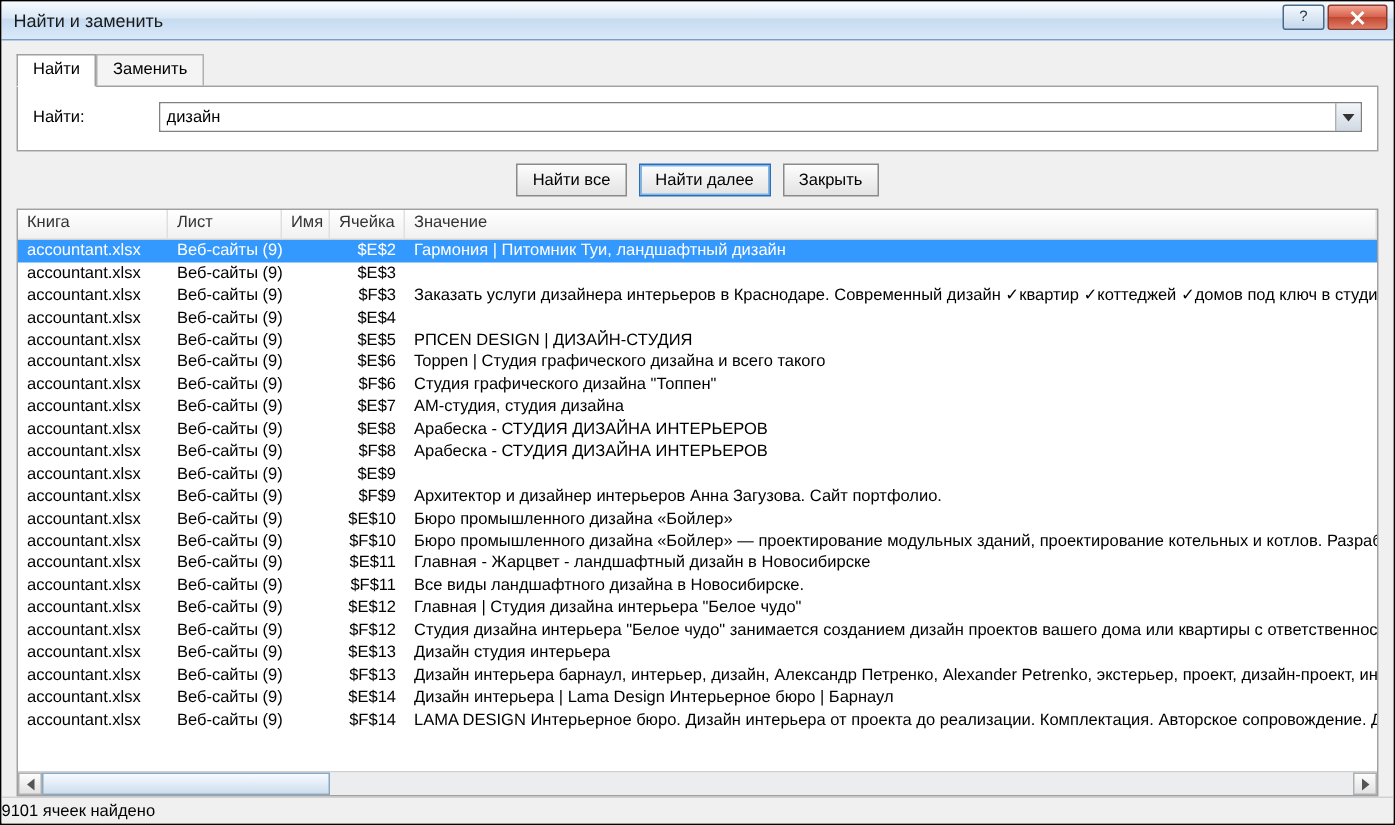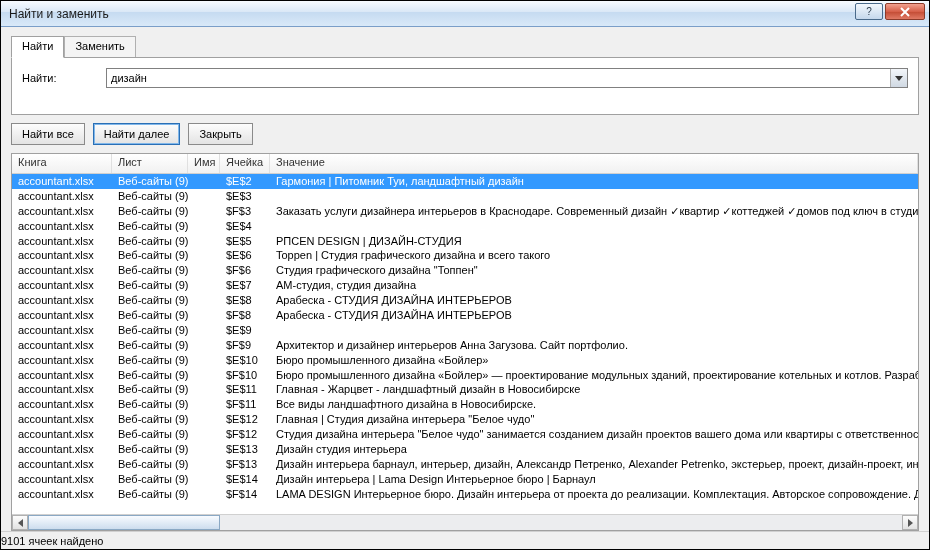--- a/index.html
+++ b/index.html
@@ -21,45 +21,45 @@
 
   
   .panel { background:#f0f0f0; padding:8px 10px 0 10px; height: calc(100% - 26px - 18px); display:flex; flex-direction:column; }
 
   
   .tabs { display:flex; height:22px; }
   .tab { padding: 3px 10px; border:1px solid #b0b0b0; border-bottom:none; background:#f4f4f4; margin-right:0; position:relative; top:1px; z-index:1; cursor:default; }
   .tab.active { background:#fff; border-color:#a0a0a0; z-index:3; border-bottom:1px solid #fff; }
   .tabbody { background:#fff; border:1px solid #a0a0a0; padding:10px 10px 8px 10px; position:relative; z-index:2; }
 
-  .row { display:flex; align-items:center; margin-bottom:18px; }
+  .row { display:flex; align-items:center; margin-bottom:4px; }
   .lbl { width: 84px; }
   .combo { flex:1; display:flex; border:1px solid #808080; height:20px; background:#fff; }
   .combo input { flex:1; border:none; outline:none; padding:0 4px; font-family:inherit; font-size:11px; }
   .combo .dd { width:17px; border-left:1px solid #b0b0b0; background: linear-gradient(#f3f6fa,#d0d9e3); display:flex; align-items:center; justify-content:center; cursor:default; }
   .tri { width:0; height:0; border-left:4px solid transparent; border-right:4px solid transparent; border-top:5px solid #333; }
 
   .opts-row { display:flex; justify-content:flex-end; margin-top:20px; }
   .btn { background: linear-gradient(#fdfdfd,#e3e3e3); border:1px solid #8a8a8a; padding:1px 10px; height:22px; font-family:inherit; font-size:11px; cursor:default; display:inline-flex; align-items:center; }
   .btn.focus { border:1px solid #2a6fb5; box-shadow: inset 0 0 0 1px #80b7ea; }
 
-  .action-row { display:flex; justify-content:flex-start; gap:8px; margin:8px 0; }
+  .action-row { display:flex; justify-content:center; gap:8px; margin:8px 0; }
 
   
   .tablewrap { flex:1; border:1px solid #a0a0a0; background:#fff; display:flex; flex-direction:column; min-height:0; }
   .thead { display:flex; background: linear-gradient(#fff,#f1f1f1); border-bottom:1px solid #d0d0d0; height:20px; }
   .th { padding:2px 6px; border-right:1px solid #e0e0e0; color:#333; font-weight:normal; white-space:nowrap; overflow:hidden; }
   .tbody { flex:1; overflow: hidden; position:relative; }
   .tr { display:flex; height:14.9px; line-height:14.9px; white-space:nowrap; }
   .tr.selected { background:#3399ff; color:#fff; }
   .td { padding:0 6px; overflow:hidden; text-overflow: clip; white-space:nowrap; }
   .c-book  { width: 100px; flex-shrink:0; }
   .c-sheet { width: 76px;  flex-shrink:0; }
   .c-name  { width: 32px;  flex-shrink:0; }
-  .c-cell  { width: 50px;  flex-shrink:0; }
+  .c-cell  { width: 50px;  flex-shrink:0;text-align:right; }
   .c-value { flex:1; }
 
   
   .hscroll { height:16px; border-top:1px solid #d0d0d0; background:#f0f0f0; display:flex; align-items:stretch; }
   .hs-btn { width:16px; background: linear-gradient(#fdfdfd,#e2e2e2); border:1px solid #b0b0b0; display:flex; align-items:center; justify-content:center; }
   .hs-track { flex:1; position:relative; background:#ecedef; }
   .hs-thumb { position:absolute; left:0; top:0; bottom:0; width:22%; background: linear-gradient(#f8fbff,#cdddee); border:1px solid #8aa8c4; }
   .tri-l { width:0;height:0;border-top:4px solid transparent;border-bottom:4px solid transparent;border-right:5px solid #555; }
   .tri-r { width:0;height:0;border-top:4px solid transparent;border-bottom:4px solid transparent;border-left:5px solid #555; }
 

